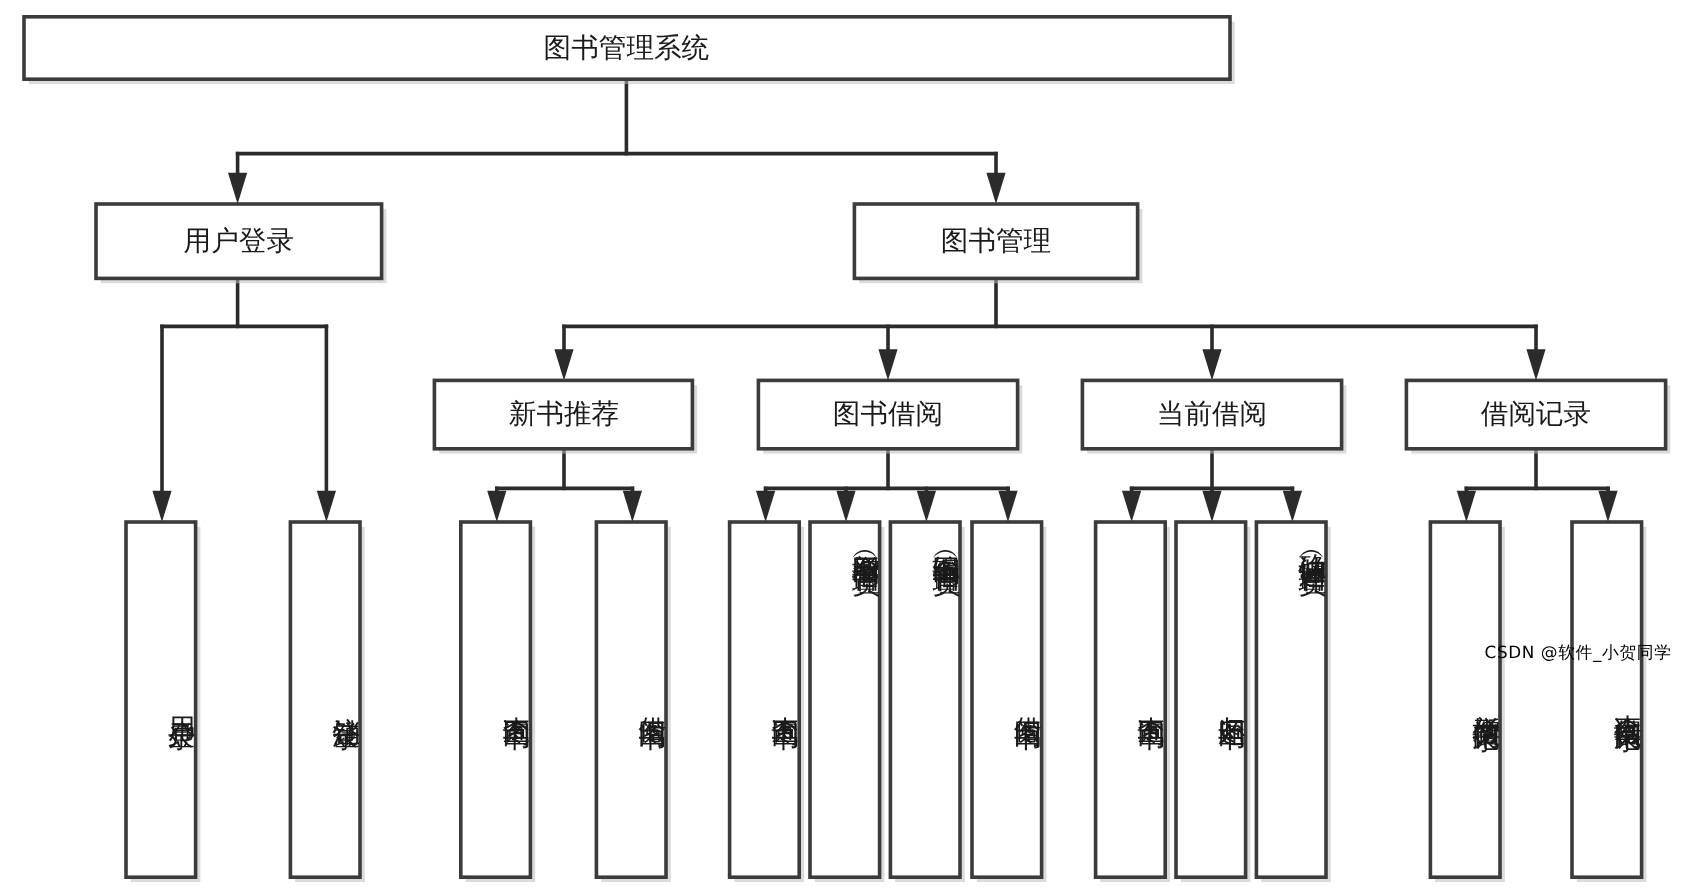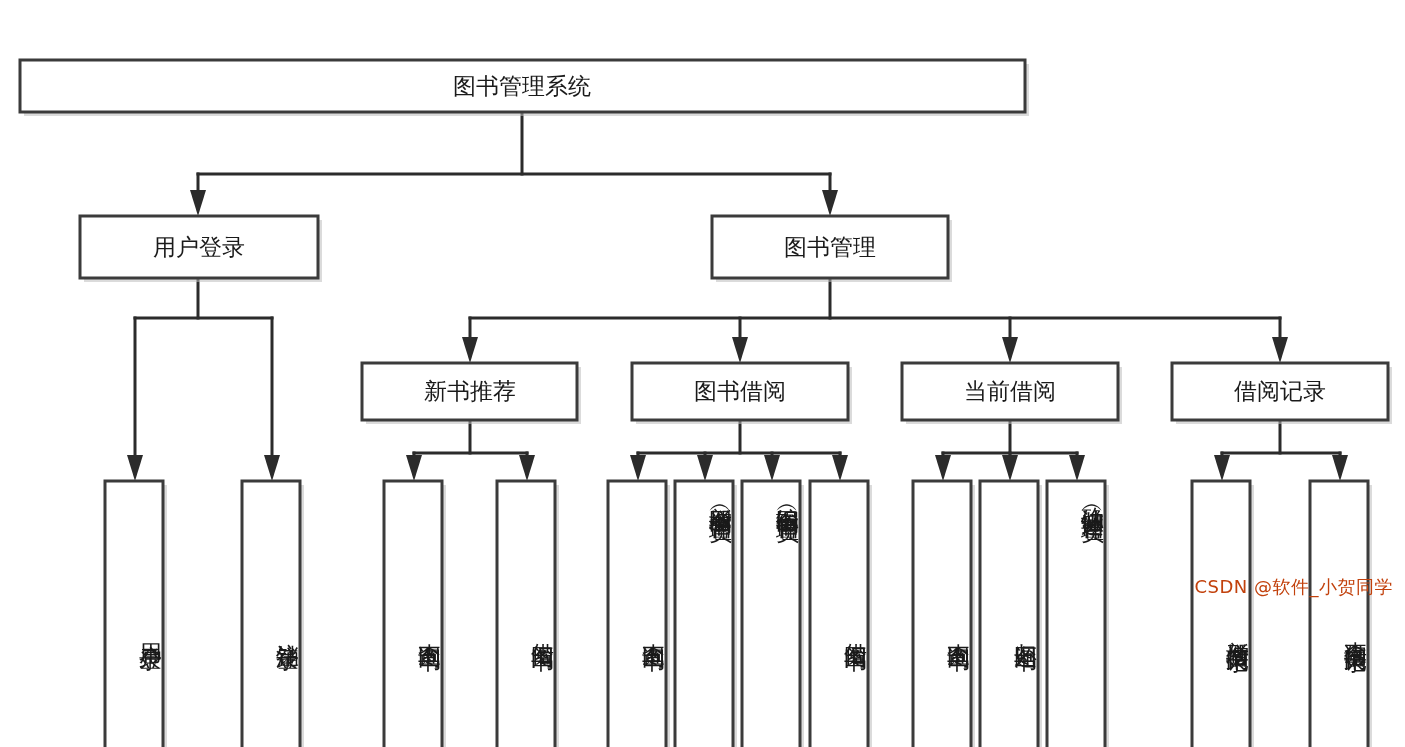--- a/index.html
+++ b/index.html
@@ -1,21 +1,21 @@
 <!DOCTYPE html>
 <html><head>
 <meta charset="utf-8">
 <style>
   html,body{margin:0;padding:0;background:#ffffff;}
   body{
     width:1405px;height:747px;overflow:hidden;
     font-family:"DejaVu Sans","Liberation Sans",sans-serif;
     color:#1a1a1a;
   }
-  #diagram-root{position:relative;width:1405px;height:559px;background:#fff;margin-top:46px;}
+  #diagram-root{position:relative;width:1405px;height:559px;background:#fff;}
   svg#tree{position:absolute;left:0;top:0;width:1405px;height:747px;}
 
   .node-box{
     fill:#ffffff;
     stroke:#3b3b3b;
     stroke-width:3;
   }
   .node-shadow{
     fill:#bdbdbd;
     opacity:.55;
@@ -50,22 +50,22 @@
     display:flex;
     justify-content:center;
   }
   .vlabel.top{justify-content:flex-start;}
 
   #watermark{
     position:absolute;
     right:12px;
     bottom:6px;
     font-family:"DejaVu Sans","Liberation Sans",sans-serif;
-    font-size:18px;
-    color:#c2410c;
+    font-size:14px;
+    color:#000000;
     letter-spacing:.5px;
     white-space:nowrap;
   }
 </style>
 </head>
 <body>
 
 <div id="diagram-root">
 
   <svg id="tree" viewBox="0 0 1405 747">

